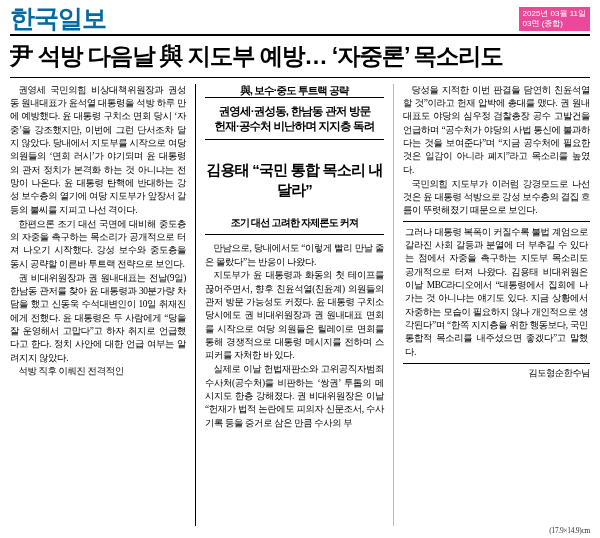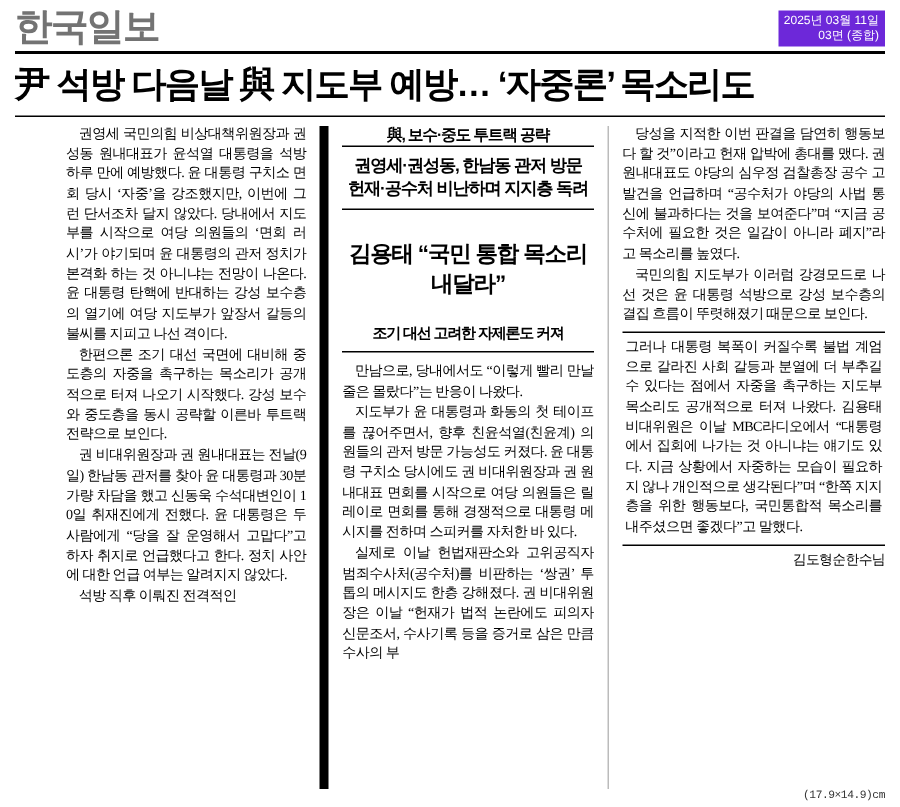--- a/index.html
+++ b/index.html
@@ -26,29 +26,29 @@
     justify-content: space-between;
     border-bottom: 2px solid #000;
     padding-bottom: 3px;
   }
   .logo {
     font-family: "Liberation Serif", serif;
     font-weight: bold;
     font-size: 25px;
     letter-spacing: -1px;
     line-height: 1;
-    color: #737373;
+    color: #0369a1;
   }
   .dateblock {
-    text-align: right;
+    text-align: left;
     font-family: "Liberation Sans", sans-serif;
     font-size: 8px;
     line-height: 1.25;
     color: #fff;
-    background: #6d28d9;
+    background: #ec4899;
     padding: 2px 4px;
     margin-top: 1px;
   }
   
   .headline {
     font-family: "Liberation Sans", sans-serif;
     font-weight: bold;
     font-size: 23.5px;
     letter-spacing: -1.2px;
     line-height: 1.18;
@@ -66,21 +66,21 @@
   .col {
     font-size: 9.4px;
     line-height: 1.42;
     letter-spacing: -0.35px;
     text-align: justify;
     text-justify: inter-character;
     word-break: break-all;
   }
   .col p { margin: 0 0 0.5px 0; text-indent: 0.9em; }
   .col p.first { text-indent: 0.9em; }
-  .col-1 { width: 186px; padding-right: 9px; border-right: 6px solid #000000; margin-left: 34px; }
+  .col-1 { width: 186px; padding-right: 9px; border-right: 1px solid #000000; }
   .col-2 { width: 198px; padding: 0 9px; border-right: 1px solid #bbb; }
   .col-3 { width: 196px; padding-left: 9px; }
 
   
   .subhead-box { margin-bottom: 7px; }
   .subhead {
     font-family: "Liberation Sans", sans-serif;
     font-weight: bold;
     text-align: center;
     letter-spacing: -0.8px;
@@ -109,21 +109,21 @@
     letter-spacing: -0.4px;
     margin-top: 3px;
     font-family: "Liberation Sans", sans-serif;
   }
   .sizenote {
     position: absolute;
     right: 10px;
     bottom: 3px;
     font-size: 7.5px;
     color: #333;
-    font-family: Liberation Mono, monospace;
+    font-family: Liberation Serif, serif;
     letter-spacing: -0.3px;
   }
 </style>
 </head>
 <body>
 
 <div class="page">
 
   <div class="masthead">
     <div class="logo">한국일보</div>
@@ -151,21 +151,21 @@
 헌재·공수처 비난하며 지지층 독려</div>
         <div class="subhead s3">김용태 “국민 통합 목소리 내달라”</div>
         <div class="subhead s4">조기 대선 고려한 자제론도 커져</div>
       </div>
       <p class="first">만남으로, 당내에서도 “이렇게 빨리 만날 줄은 몰랐다”는 반응이 나왔다.</p>
       <p>지도부가 윤 대통령과 화동의 첫 테이프를 끊어주면서, 향후 친윤석열(친윤계) 의원들의 관저 방문 가능성도 커졌다. 윤 대통령 구치소 당시에도 권 비대위원장과 권 원내대표 면회를 시작으로 여당 의원들은 릴레이로 면회를 통해 경쟁적으로 대통령 메시지를 전하며 스피커를 자처한 바 있다.</p>
       <p>실제로 이날 헌법재판소와 고위공직자범죄수사처(공수처)를 비판하는 ‘쌍권’ 투톱의 메시지도 한층 강해졌다. 권 비대위원장은 이날 “헌재가 법적 논란에도 피의자 신문조서, 수사기록 등을 증거로 삼은 만큼 수사의 부</p>
     </div>
 
     <div class="col col-3">
-      <p class="first">당성을 지적한 이번 판결을 담연히 행동보다 할 것”이라고 헌재 압박에 총대를 맸다. 권 원내대표도 야당의 심우정 검찰총장 공수 고발건을 언급하며 “공수처가 야당의 사법 통신에 불과하다는 것을 보여준다”며 “지금 공수처에 필요한 것은 일감이 아니라 폐지”라고 목소리를 높였다.</p>
+      <p class="first">당성을 지적한 이번 판결을 담연히 친윤석열 할 것”이라고 헌재 압박에 총대를 맸다. 권 원내대표도 야당의 심우정 검찰총장 공수 고발건을 언급하며 “공수처가 야당의 사법 통신에 불과하다는 것을 보여준다”며 “지금 공수처에 필요한 것은 일감이 아니라 폐지”라고 목소리를 높였다.</p>
       <p>국민의힘 지도부가 이러럼 강경모드로 나선 것은 윤 대통령 석방으로 강성 보수층의 결집 흐름이 뚜렷해졌기 때문으로 보인다.</p>
       <div class="quotebox">그러나 대통령 복폭이 커질수록 불법 계엄으로 갈라진 사회 갈등과 분열에 더 부추길 수 있다는 점에서 자중을 촉구하는 지도부 목소리도 공개적으로 터져 나왔다. 김용태 비대위원은 이날 MBC라디오에서 “대통령에서 집회에 나가는 것 아니냐는 얘기도 있다. 지금 상황에서 자중하는 모습이 필요하지 않나 개인적으로 생각된다”며 “한쪽 지지층을 위한 행동보다, 국민통합적 목소리를 내주셨으면 좋겠다”고 말했다.</div>
       <div class="byline">김도형순한수님</div>
     </div>
 
   </div>
 
   <div class="sizenote">(17.9×14.9)cm</div>
 </div>
 

